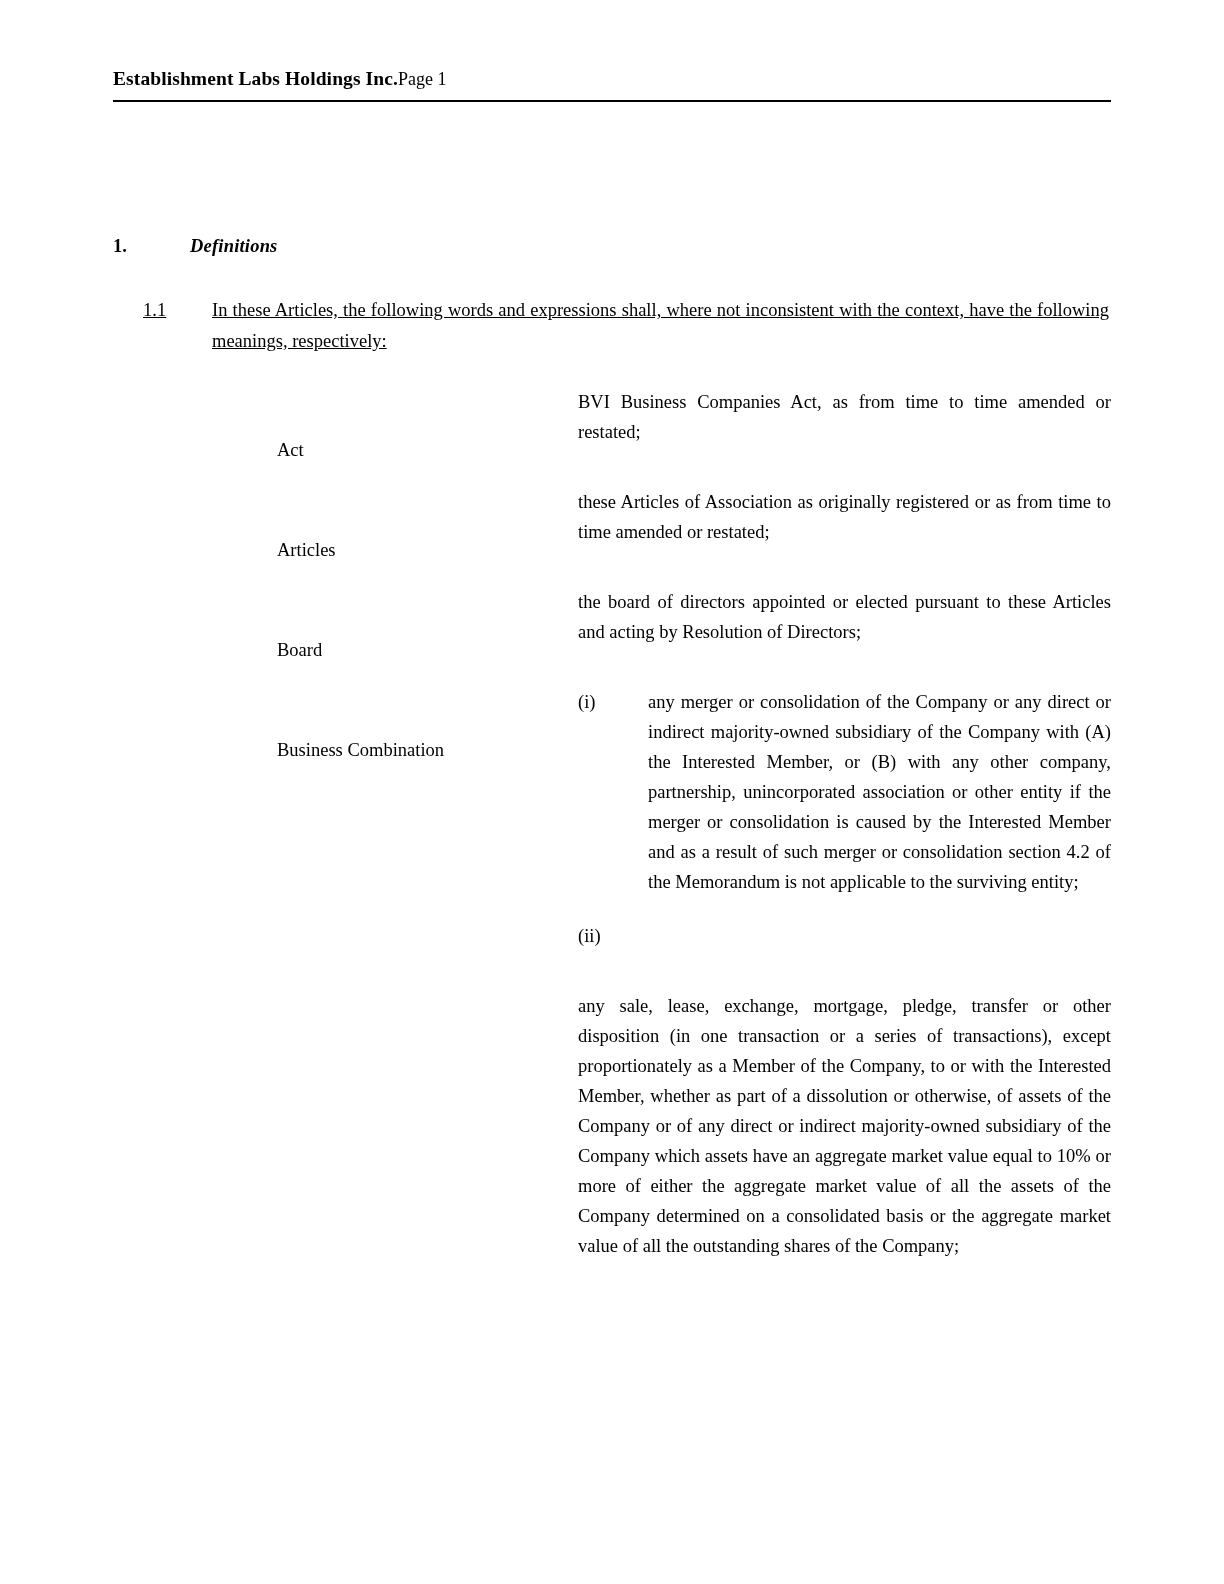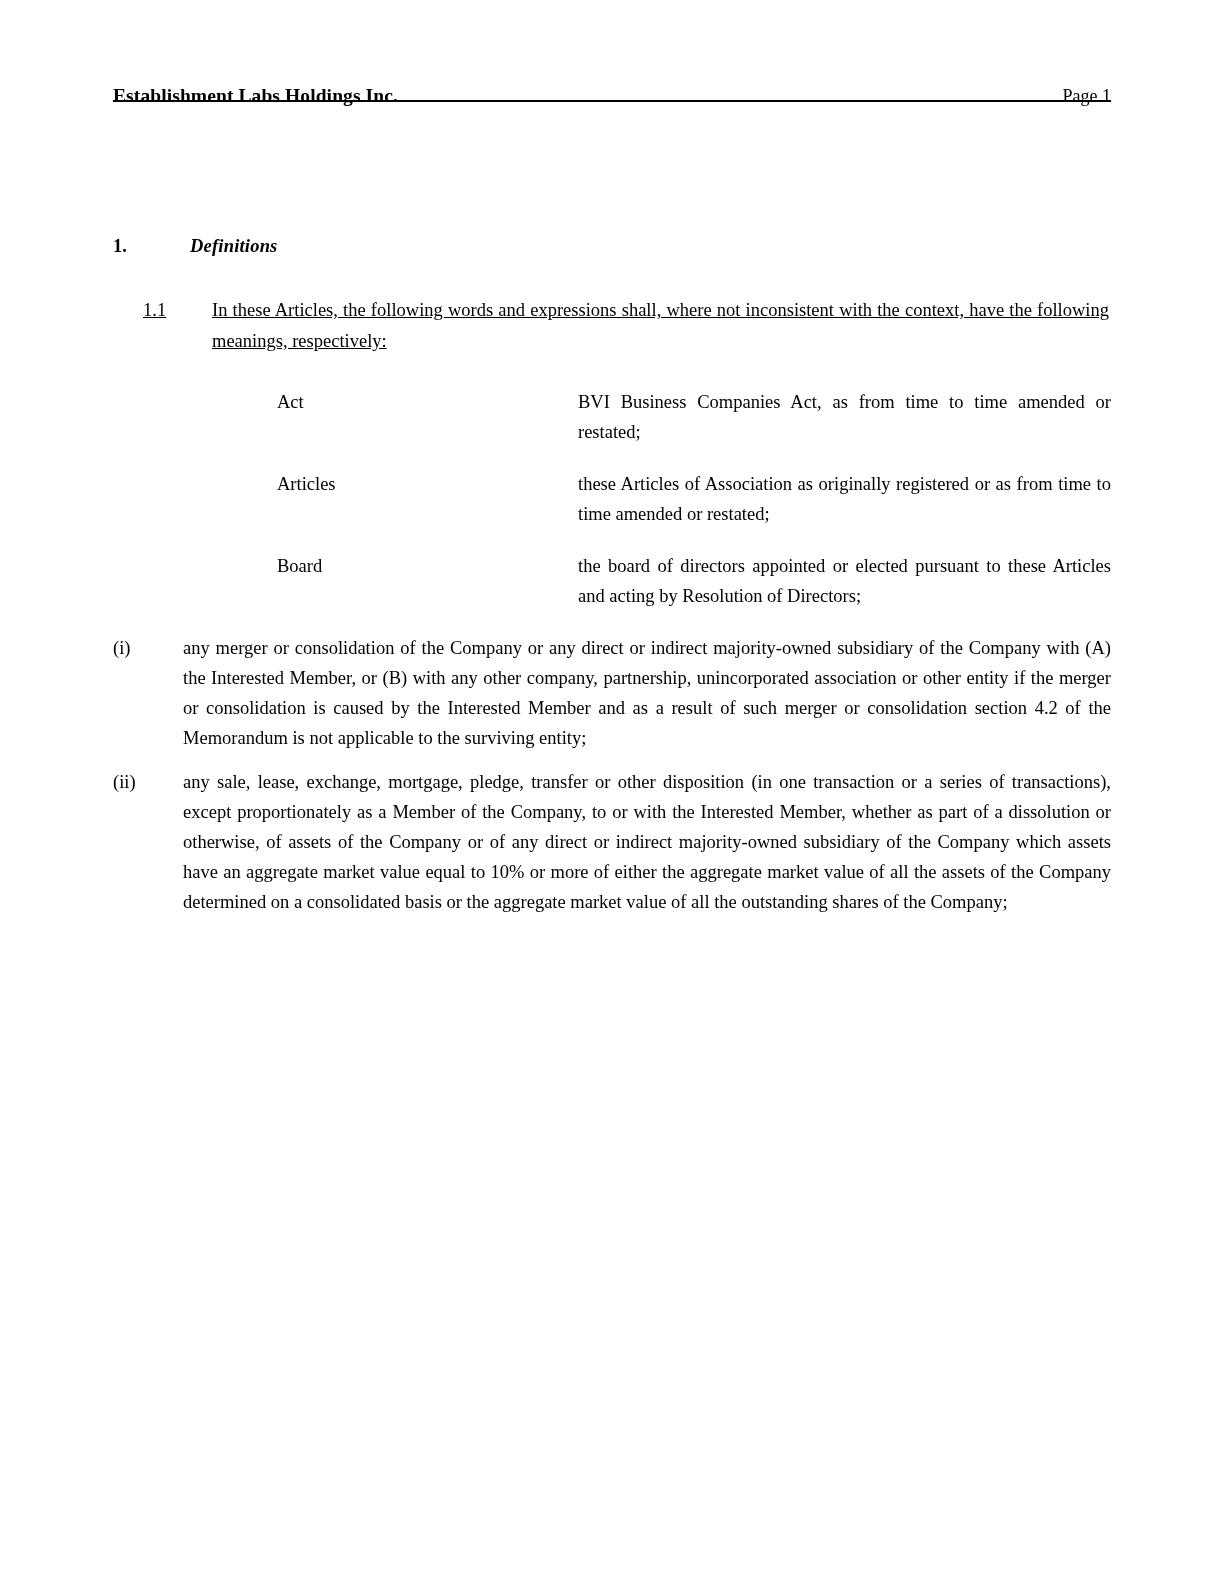--- a/index.html
+++ b/index.html
@@ -17,25 +17,25 @@
     height: 1584px;
     background: #ffffff;
     overflow: hidden;
     box-sizing: border-box;
   }
 
   
   .page-header {
     position: absolute;
     left: 113px;
-    top: 85px;
+    top: 68px;
     width: 998px;
     display: flex;
     align-items: baseline;
-    justify-content: space-between;
+    justify-content: flex-start;
   }
   .header-company {
     font-size: 19.5px;
     font-weight: bold;
     letter-spacing: 0.1px;
     white-space: nowrap;
   }
   .header-page-number {
     font-size: 18px;
     font-weight: normal;
@@ -119,36 +119,38 @@
     margin-bottom: 22px;
   }
   .definition-row:last-child {
     margin-bottom: 0;
   }
   .def-term {
     width: 301px;
     flex: 0 0 301px;
     margin-left: 164px;
     white-space: nowrap;
+    margin-top: 48px;
   }
   .def-body {
     flex: 1 1 auto;
     width: 518px;
     text-align: justify;
     text-justify: inter-word;
   }
 
   
   .subitem {
     display: flex;
     align-items: flex-start;
     line-height: 30px;
   }
   .subitem + .subitem {
-    margin-top: 14px;
+    margin-top: 24px;
+    flex-direction: column;
   }
   .subitem .sub-marker {
     width: 70px;
     flex: 0 0 70px;
   }
   .subitem .sub-text {
     flex: 1 1 auto;
     text-align: justify;
     text-justify: inter-word;
   }
@@ -188,20 +190,21 @@
         <div class="def-term">Articles</div>
         <div class="def-body">these Articles of Association as originally registered or as from time to time amended or restated;</div>
       </div>
 
       <div class="definition-row">
         <div class="def-term">Board</div>
         <div class="def-body">the board of directors appointed or elected pursuant to these Articles and acting by Resolution of Directors;</div>
       </div>
 
       <div class="definition-row">
+        <div class="def-term">Business Combination</div>
         <div class="def-body">
 
           <div class="subitem">
             <span class="sub-marker">(i)</span>
             <span class="sub-text">any merger or consolidation of the Company or any direct or indirect majority-owned subsidiary of the Company with (A) the Interested Member, or (B) with any other company, partnership, unincorporated association or other entity if the merger or consolidation is caused by the Interested Member and as a result of such merger or consolidation section 4.2 of the Memorandum is not applicable to the surviving entity;</span>
           </div>
 
           <div class="subitem">
             <span class="sub-marker">(ii)</span>
             <span class="sub-text">any sale, lease, exchange, mortgage, pledge, transfer or other disposition (in one transaction or a series of transactions), except proportionately as a Member of the Company, to or with the Interested Member, whether as part of a dissolution or otherwise, of assets of the Company or of any direct or indirect majority-owned subsidiary of the Company which assets have an aggregate market value equal to 10% or more of either the aggregate market value of all the assets of the Company determined on a consolidated basis or the aggregate market value of all the outstanding shares of the Company;</span>

